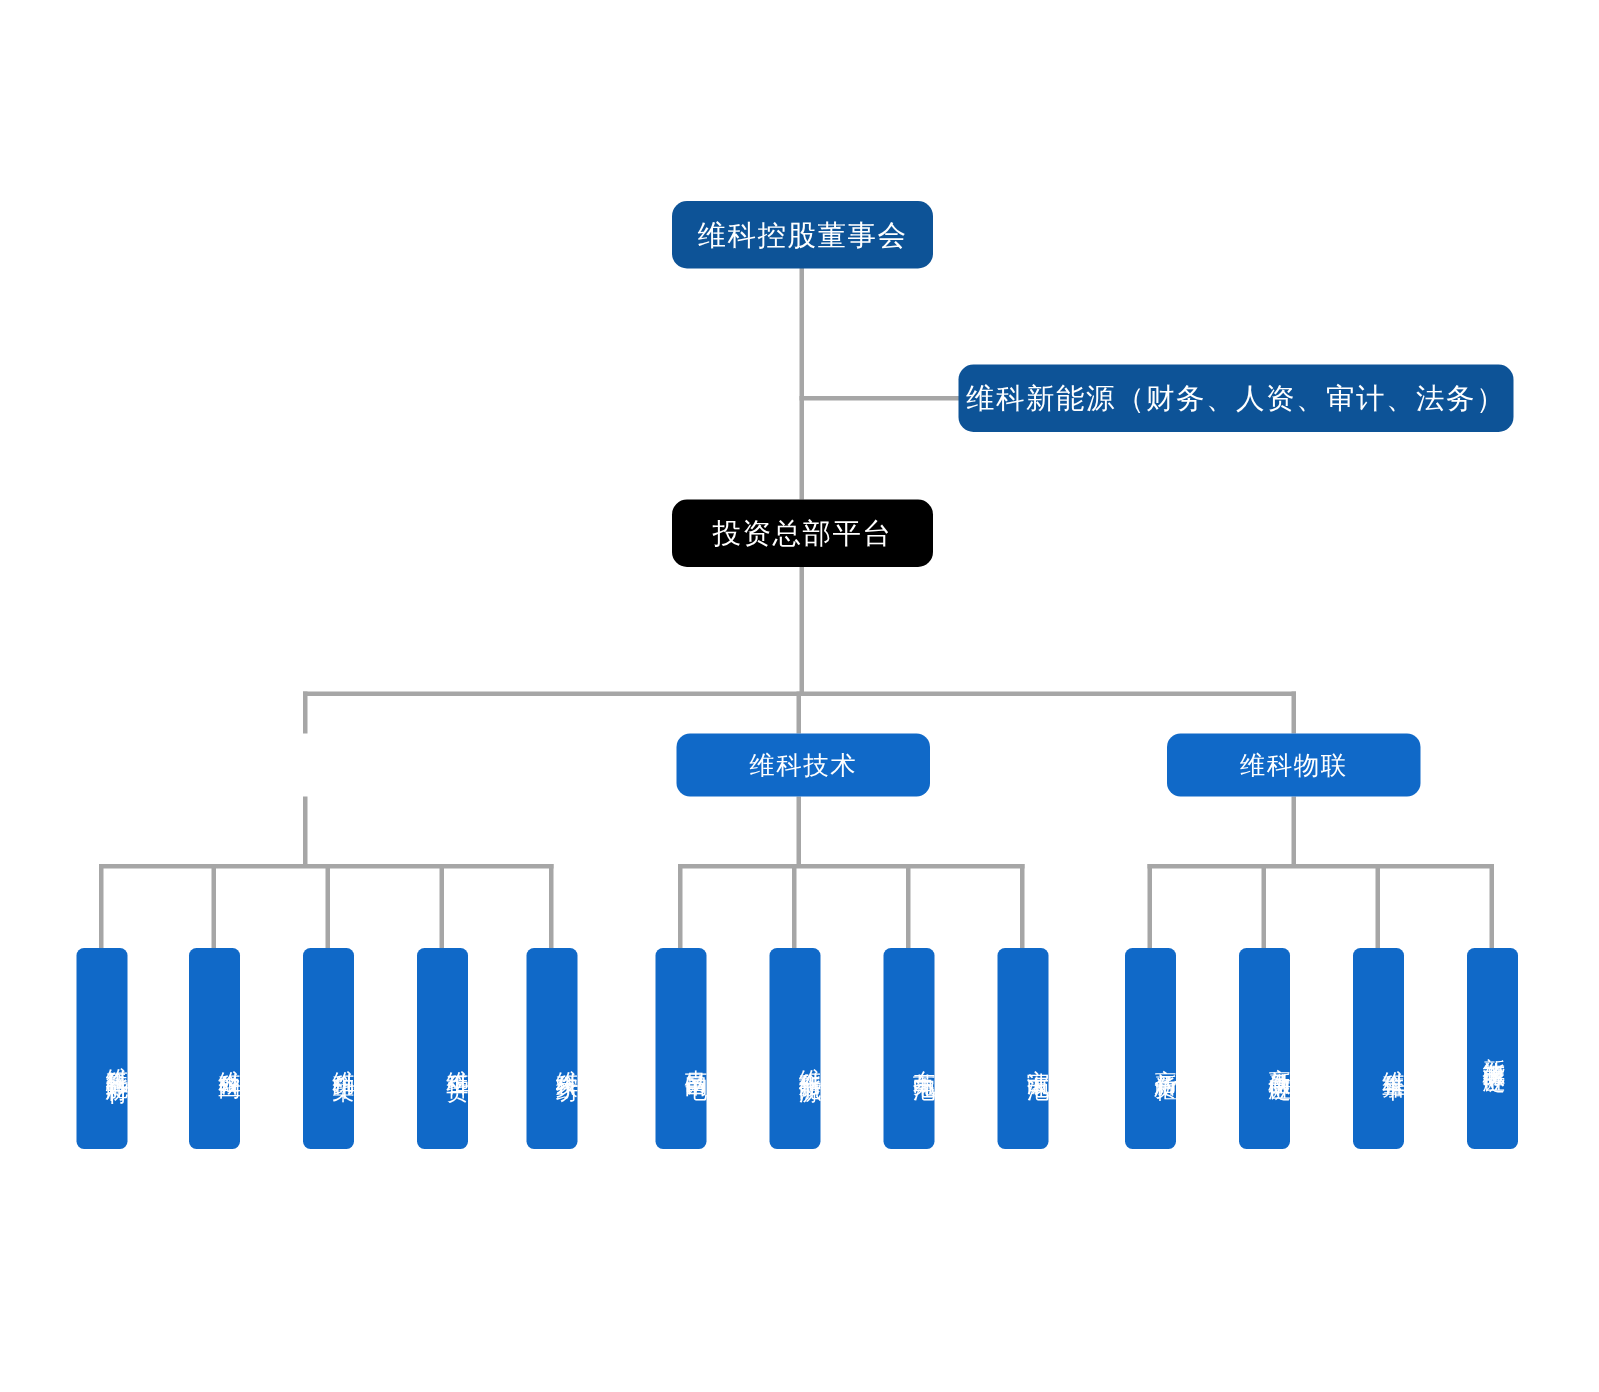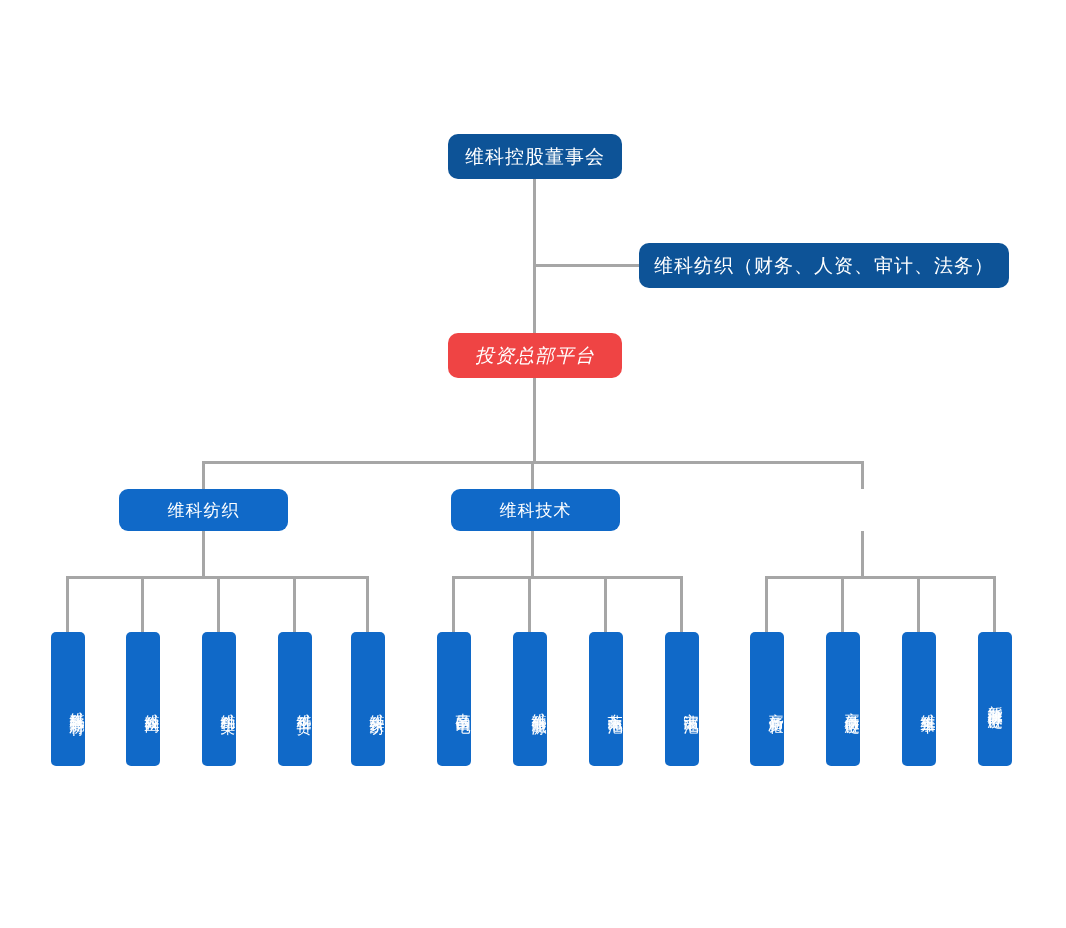--- a/index.html
+++ b/index.html
@@ -39,24 +39,23 @@
     background: #0d5397;
     font-size: 19px;
     border-radius: 10px;
   }
   .node.level-side {
     background: #0d5397;
     font-size: 19px;
     border-radius: 10px;
   }
   .node.level-1 {
-    background: #ef4444;
+    background: #000000;
     font-size: 19px;
     border-radius: 10px;
-    font-style: italic;
   }
   .node.level-2 {
     background: #1069c8;
     font-size: 17px;
     border-radius: 9px;
   }
   .node.level-3 {
     background: #1069c8;
     font-size: 15px;
     border-radius: 5px;
@@ -106,26 +105,26 @@
 
   <div class="connector" style="left:861px; top:531px; width:3px; height:47px;"></div>
   <div class="connector" style="left:765px; top:576px; width:231px; height:3px;"></div>
   <div class="connector" style="left:765px; top:576px; width:3px; height:56px;"></div>
   <div class="connector" style="left:841px; top:576px; width:3px; height:56px;"></div>
   <div class="connector" style="left:917px; top:576px; width:3px; height:56px;"></div>
   <div class="connector" style="left:993px; top:576px; width:3px; height:56px;"></div>
 
   <div class="node level-0" style="left:448px; top:134px; width:174px; height:45px;">维科控股董事会</div>
 
-  <div class="node level-side" style="left:639px; top:243px; width:370px; height:45px;">维科纺织（财务、人资、审计、法务）</div>
+  <div class="node level-side" style="left:639px; top:243px; width:370px; height:45px;">维科新能源（财务、人资、审计、法务）</div>
 
   <div class="node level-1" style="left:448px; top:333px; width:174px; height:45px;">投资总部平台</div>
 
-  <div class="node level-2" style="left:119px; top:489px; width:169px; height:42px;">维科纺织</div>
   <div class="node level-2" style="left:451px; top:489px; width:169px; height:42px;">维科技术</div>
+  <div class="node level-2" style="left:778px; top:489px; width:169px; height:42px;">维科物联</div>
 
   <div class="node level-3" style="left:51px; top:632px; width:34px; height:134px;">维科氢能特材</div>
   <div class="node level-3" style="left:126px; top:632px; width:34px; height:134px;">维科丝网</div>
   <div class="node level-3" style="left:202px; top:632px; width:34px; height:134px;">维科印染</div>
   <div class="node level-3" style="left:278px; top:632px; width:34px; height:134px;">维科工贸</div>
   <div class="node level-3" style="left:351px; top:632px; width:34px; height:134px;">维科家纺</div>
 
   <div class="node level-3" style="left:437px; top:632px; width:34px; height:134px;">南昌钠电</div>
   <div class="node level-3" style="left:513px; top:632px; width:34px; height:134px;">维科新能源</div>
   <div class="node level-3" style="left:589px; top:632px; width:34px; height:134px;">东莞电池</div>

